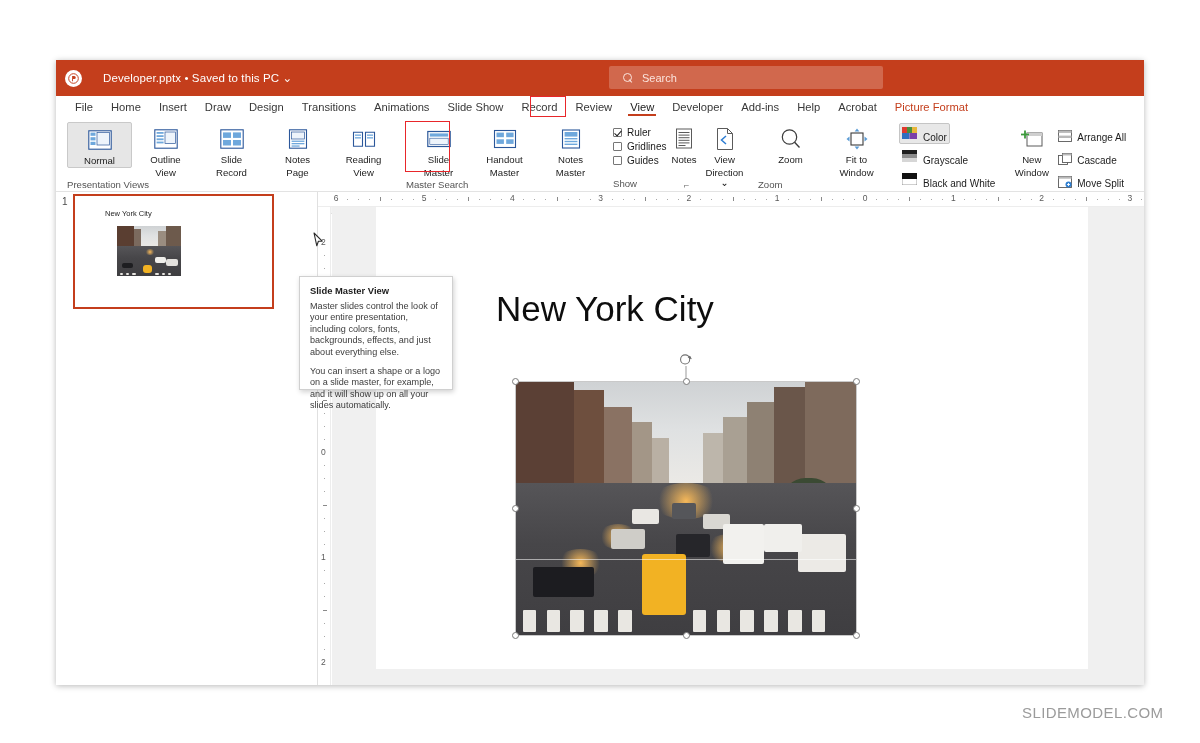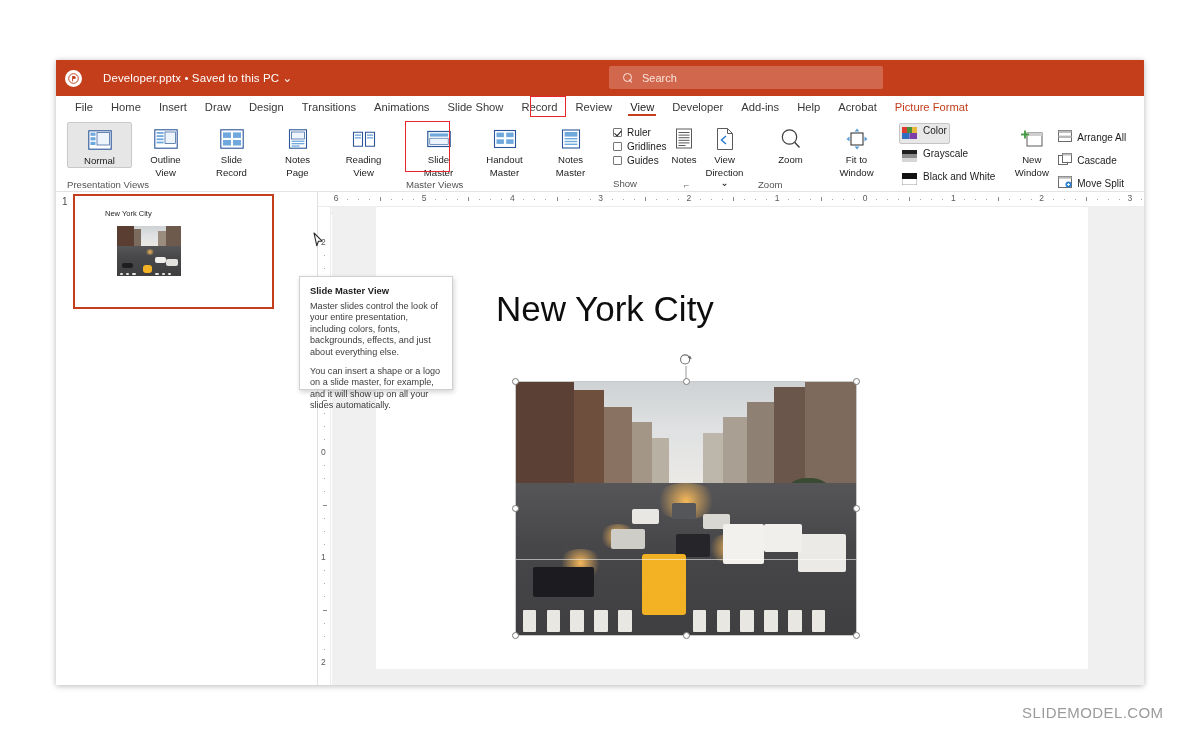--- a/index.html
+++ b/index.html
@@ -139,21 +139,21 @@
   }
   .cbox.on::after {
     content: ""; position: absolute; left: 2px; top: 0px;
     width: 3px; height: 6px;
     border: solid #1c1c1c; border-width: 0 1.3px 1.3px 0;
     transform: rotate(42deg);
   }
   .checkrow .lbl { font-size: 10px; color: #1c1c1c; white-space: nowrap; }
 
   
-  .colrow { display: flex; align-items: flex-start; gap: 6px; padding: 1.5px 3px; border-radius: 2px; }
+  .colrow { display: flex; align-items: flex-end; gap: 6px; padding: 1.5px 3px; border-radius: 2px; }
   .colrow.sel { background: #e8e8e8; border: 1px solid #c5c5c5; padding: 0.5px 2px; }
   .colrow .lbl { font-size: 10px; color: #1c1c1c; white-space: nowrap; }
 
   
   .winrow { display: flex; align-items: center; gap: 5px; padding: 2px 2px; }
   .winrow .lbl { font-size: 10px; color: #1c1c1c; white-space: nowrap; }
 
   .dialog-launcher {
     position: absolute; right: 2px; bottom: 1px;
     width: 10px; height: 10px;
@@ -480,21 +480,21 @@
                 <rect x="5.6" y="3" width="12.8" height="4.6" fill="#6fa8dc"></rect>
                 <rect x="5.6" y="9" width="12.8" height="1.4" fill="#6fa8dc"></rect>
                 <rect x="5.6" y="11.8" width="12.8" height="1.4" fill="#6fa8dc"></rect>
                 <rect x="5.6" y="14.6" width="12.8" height="1.4" fill="#6fa8dc"></rect>
               </svg>
           </span>
           <span class="cap">Notes</span>
           <span class="cap">Master</span>
         </div>
       </div>
-      <div class="group-label">Master Views</div>
+      <div class="group-label">Master Search</div>
     </div>
 
     <div class="group-sep"></div>
 
     <div class="group" style="min-width:88px;">
       <div class="group-items">
         <div class="checkcol">
           <div class="checkrow">
             <span class="cbox on"></span>
             <span class="lbl">Ruler</span>

